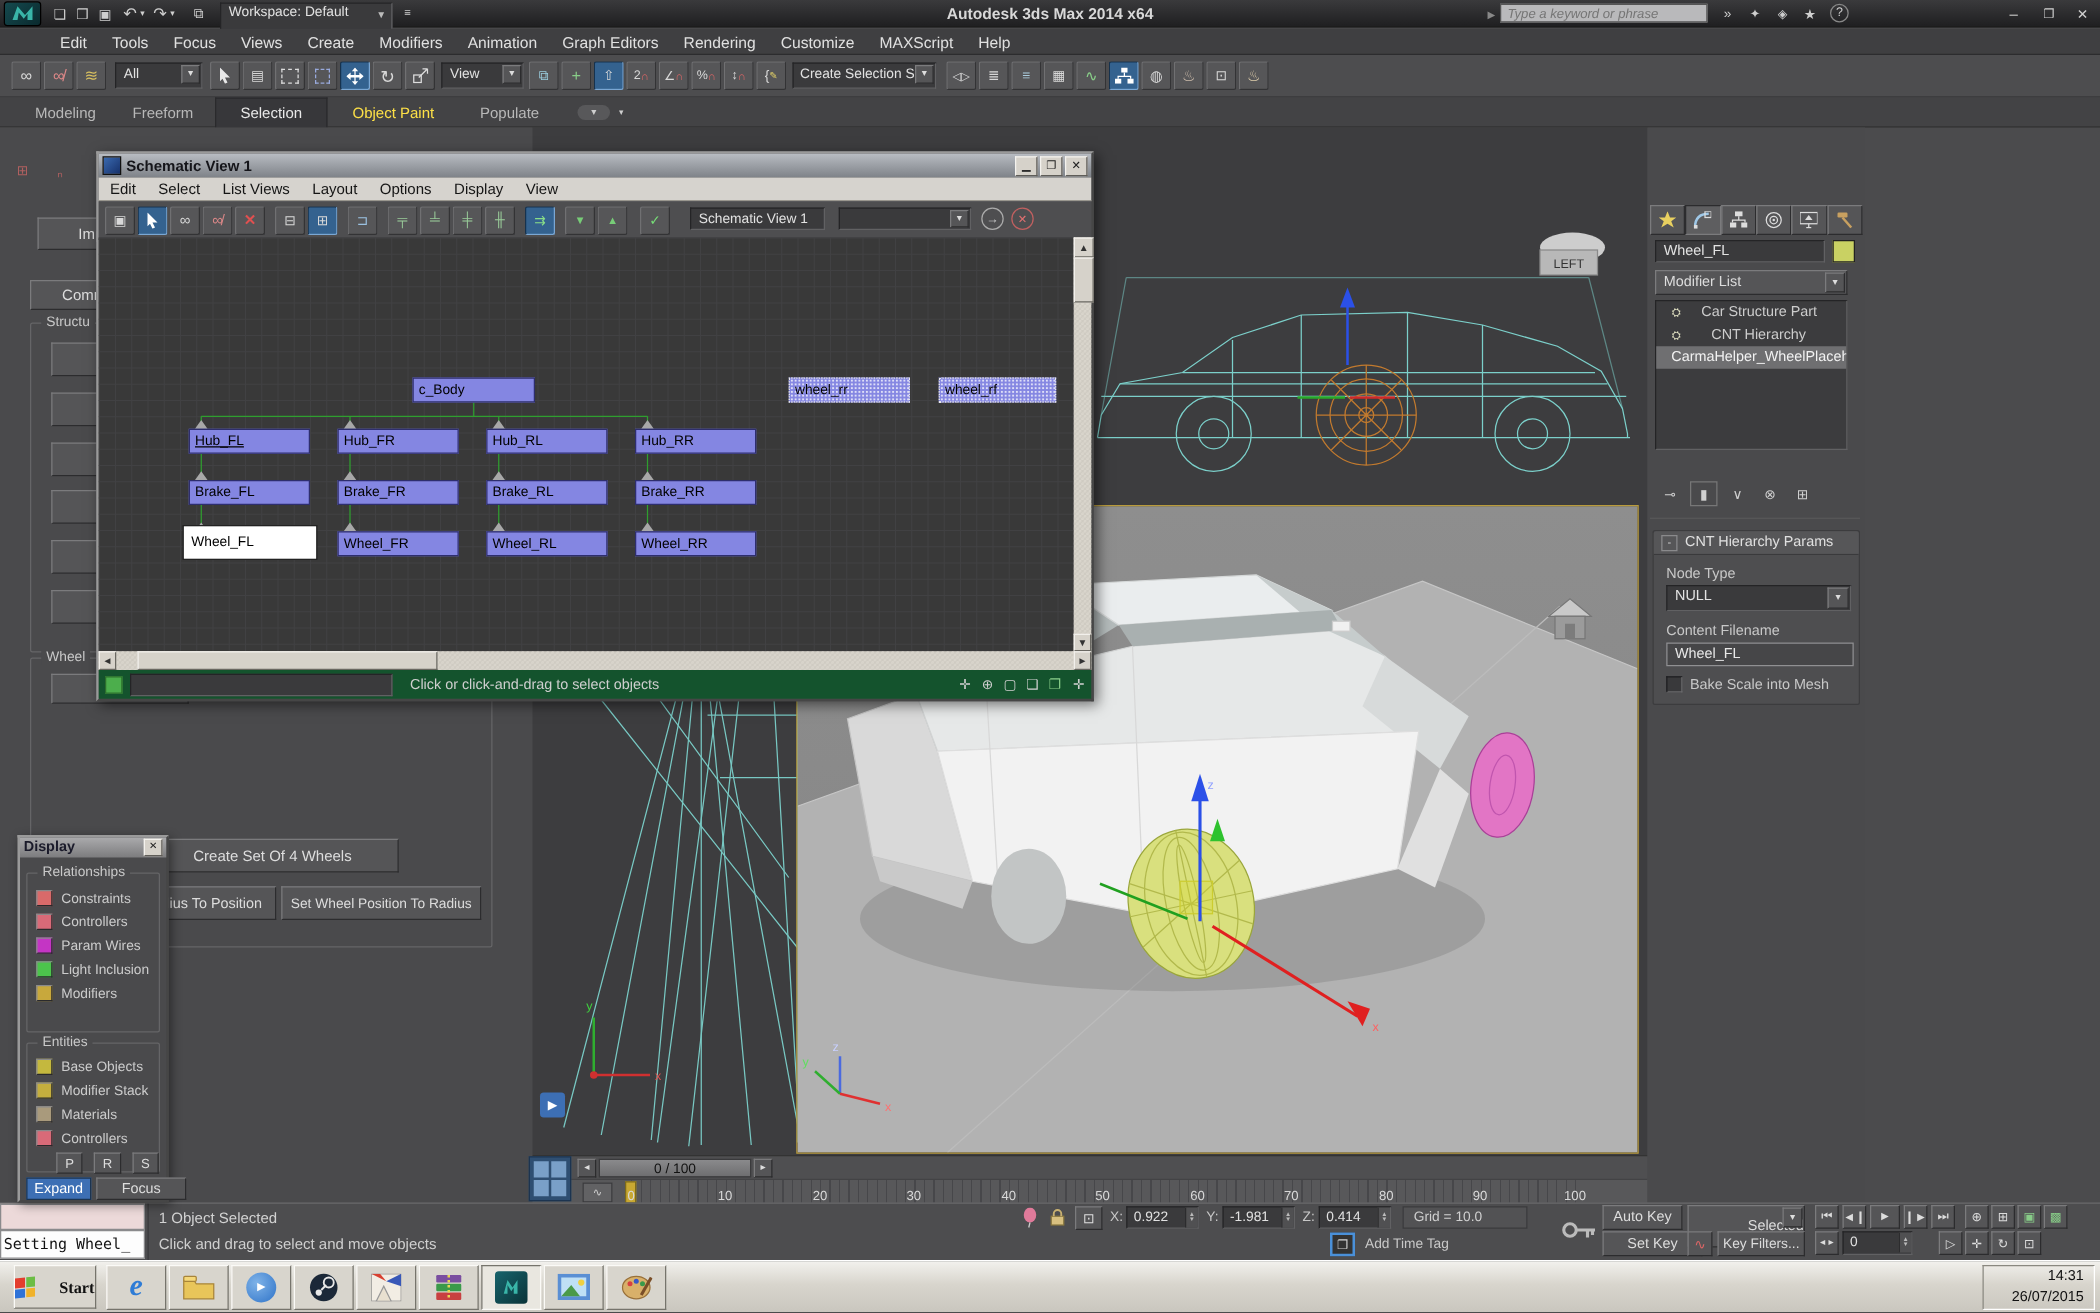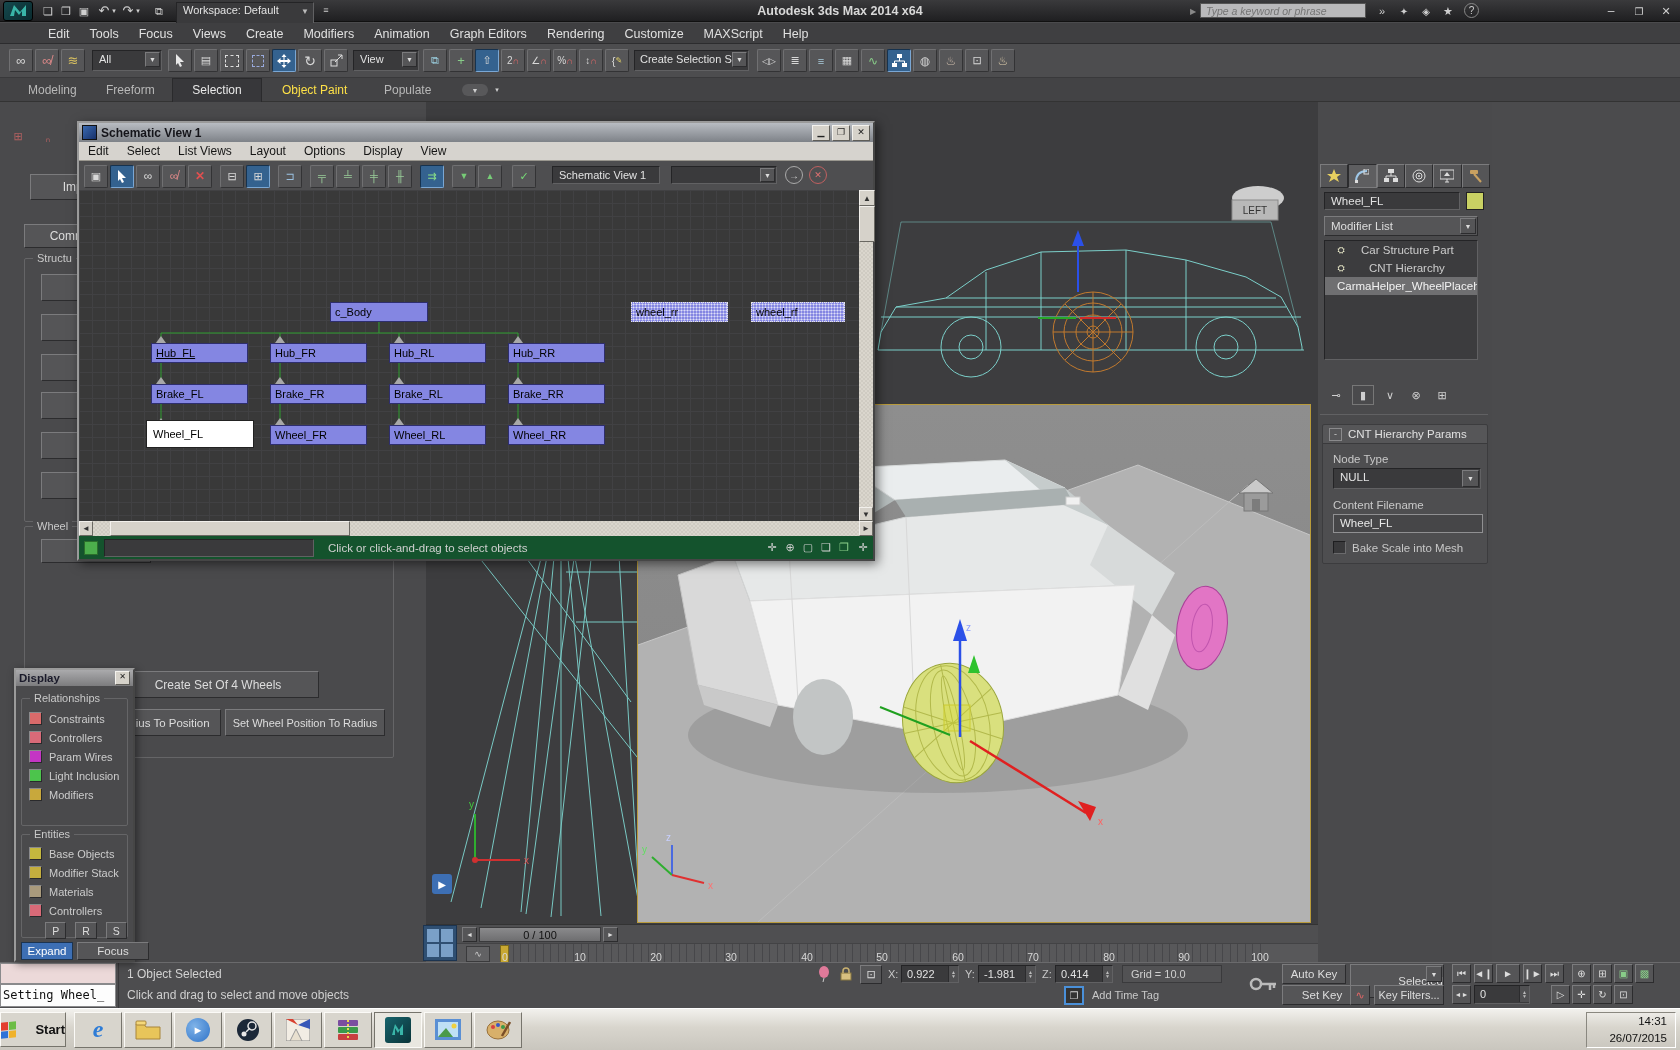--- a/index.html
+++ b/index.html
@@ -668,21 +668,21 @@
     <div class="a btn3 navbtn" style="left:1593px;top:1px;">⊞</div>
     <div class="a btn3 navbtn" style="left:1614px;top:1px;color:#8c8;">▣</div>
     <div class="a btn3 navbtn" style="left:1635px;top:1px;color:#8c8;">▩</div>
     <div class="a btn3 navbtn" style="left:1551px;top:22px;">▷</div>
     <div class="a btn3 navbtn" style="left:1572px;top:22px;">✛</div>
     <div class="a btn3 navbtn" style="left:1593px;top:22px;">↻</div>
     <div class="a btn3 navbtn" style="left:1614px;top:22px;">⊡</div>
   </div>
 
   <div class="a" style="left:0;top:1008px;width:1680px;height:42px;background:linear-gradient(#f2f1ed,#d8d5cd 45%,#c9c6be);border-top:1px solid #fff;display:flex;align-items:center;">
-    <div class="qlb" style="width:64px;height:33px;margin-left:0;gap:19px;">
+    <div class="qlb" style="width:64px;height:33px;margin-left:11px;gap:19px;font-family:Liberation Serif, serif;">
       <span style="width:16px;height:16px;display:grid;grid-template-columns:1fr 1fr;grid-template-rows:1fr 1fr;gap:1px;transform:skewY(-6deg);">
         <i style="background:#e33e2e;"></i>
           <i style="background:#6cbd45;"></i>
           <i style="background:#2f73d8;"></i>
           <i style="background:#f0b22b;"></i>
         </span>
       <span style="font-weight:bold;font-size:13px;color:#111;">Start</span>
     </div>
     <div class="qlb" style="margin-left:8px;">
       <span style="font-family:'Liberation Serif',serif;font-style:italic;font-weight:bold;font-size:24px;color:#2e7cd6;">e</span>

